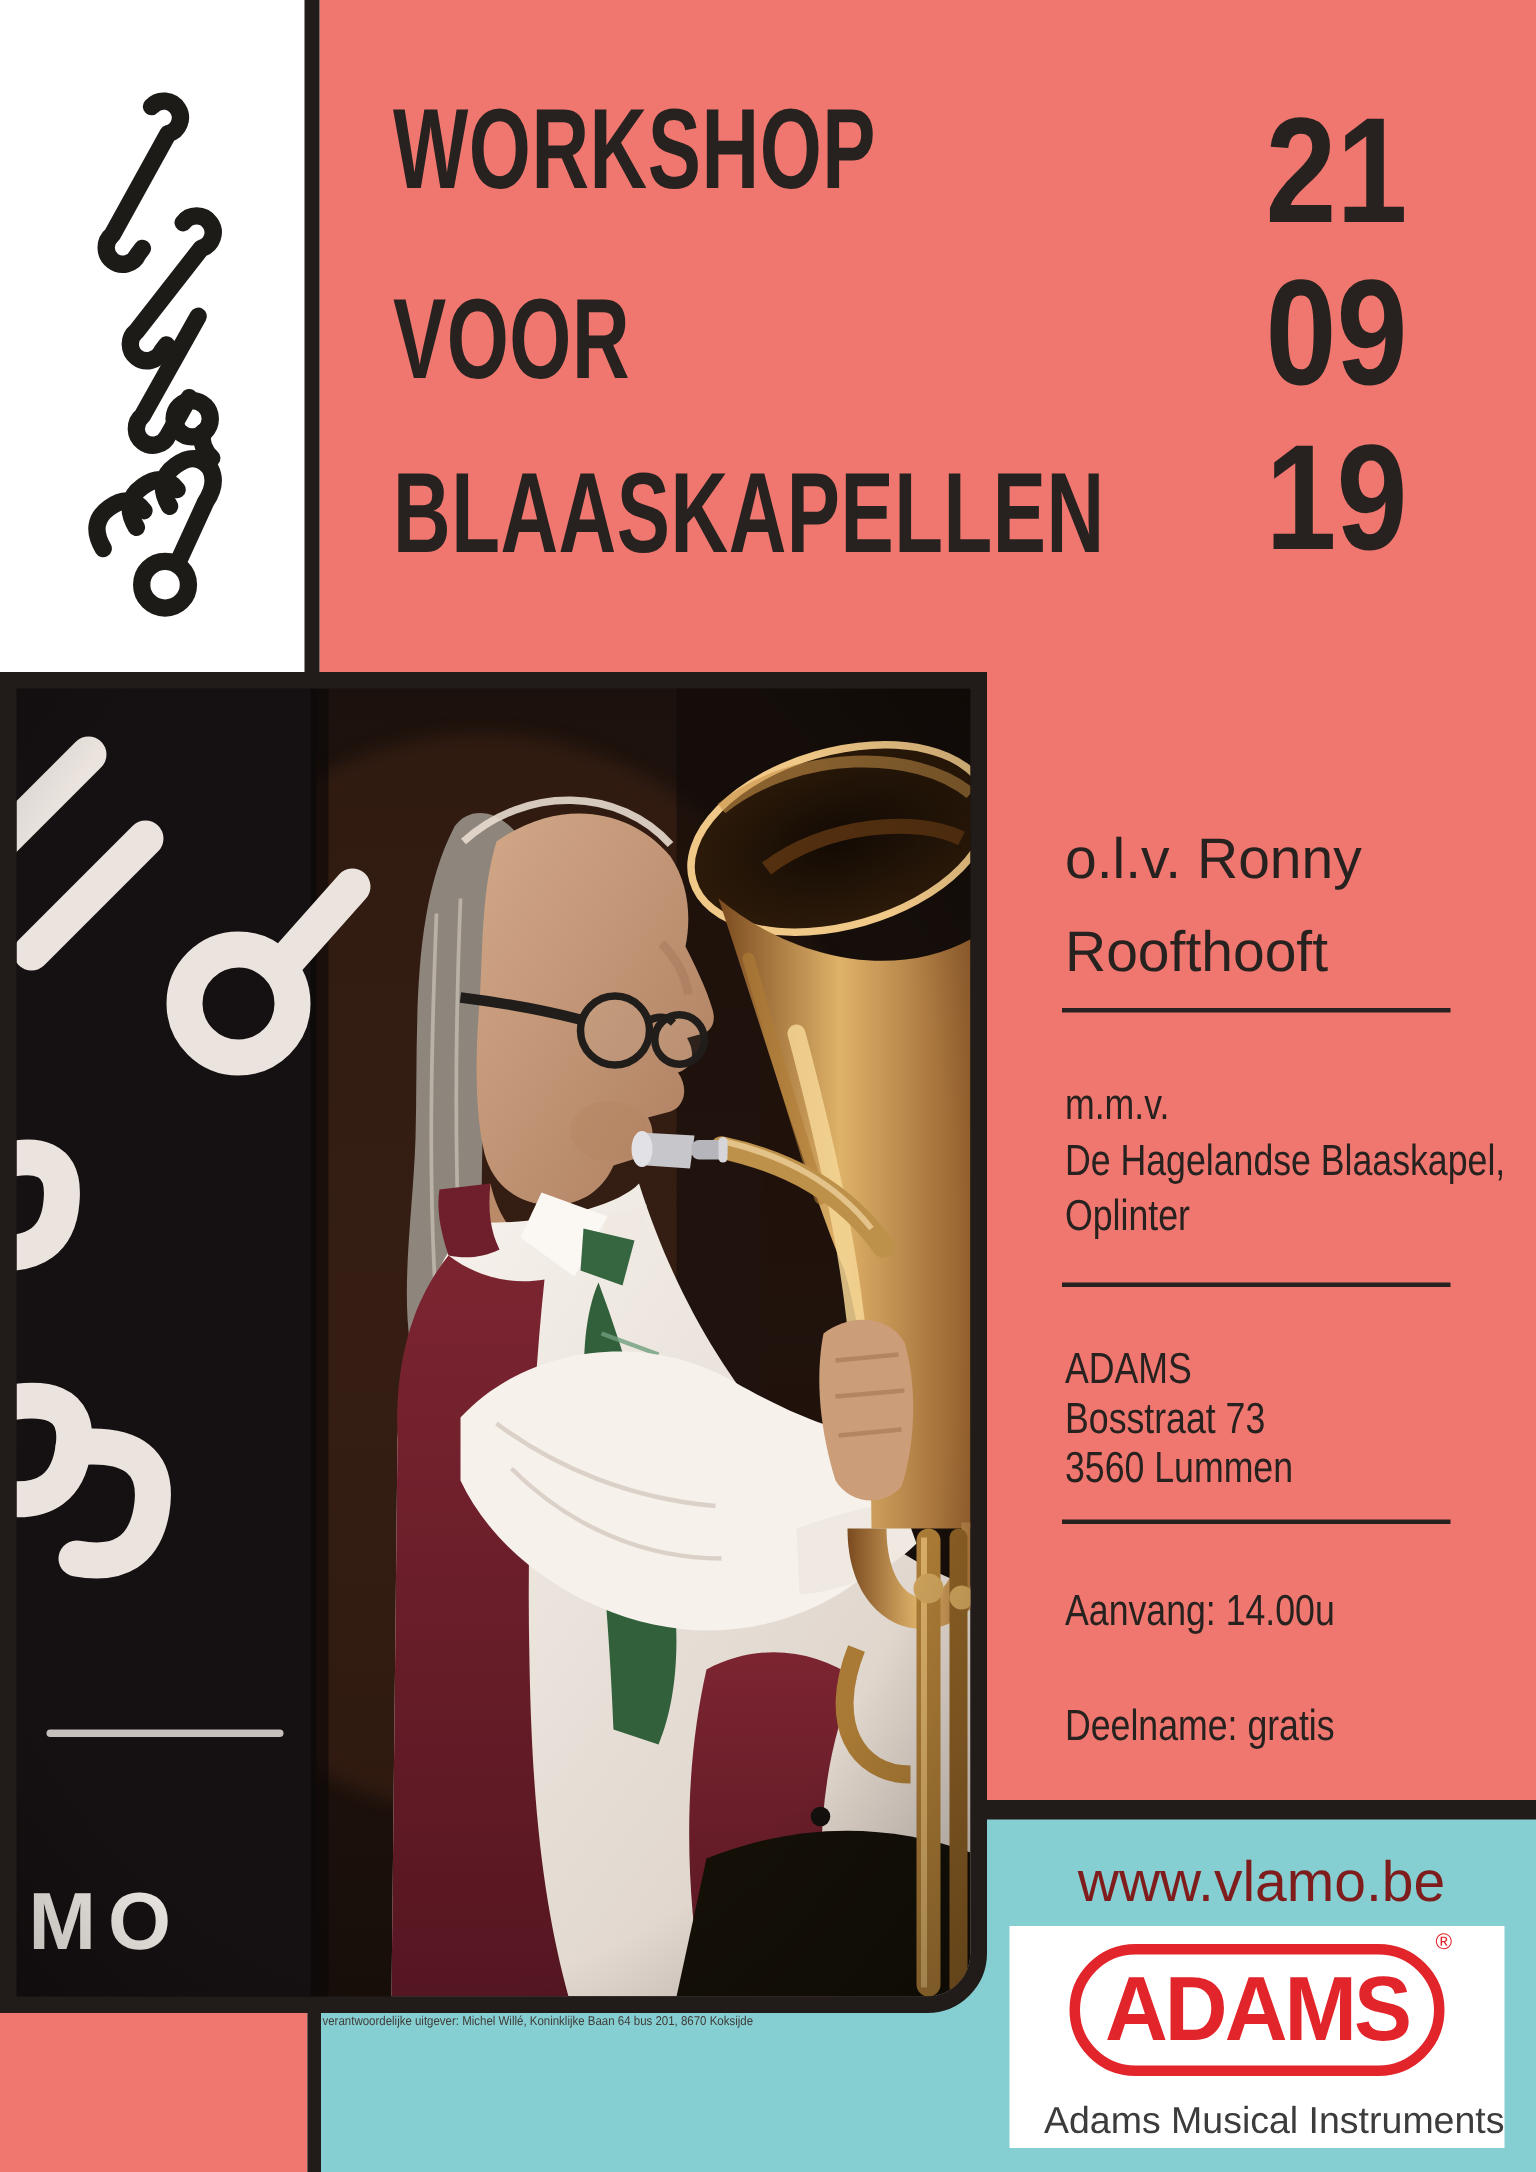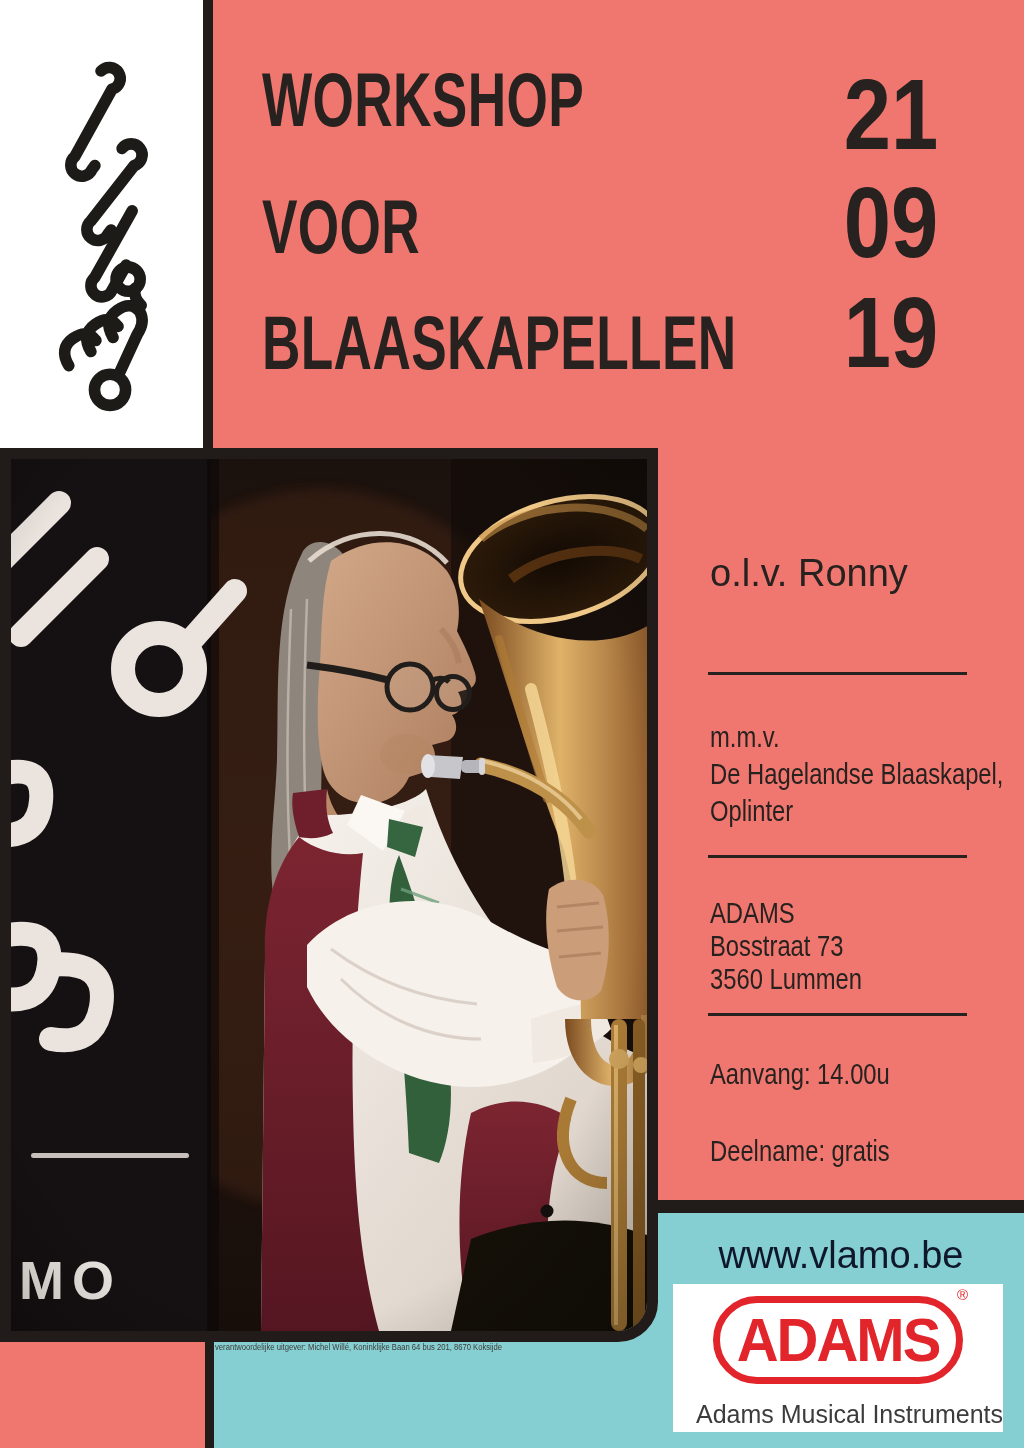--- a/index.html
+++ b/index.html
@@ -32,21 +32,21 @@
   .venue-block{top:897px;line-height:33px;}
   .start-line{top:1060px;} .fee-line{top:1137px;}
   
   .photo-frame{left:0;top:448px;width:658px;height:894px;background:#191210;
     border:11px solid var(--frame,#211b19);border-bottom-right-radius:40px;
     box-sizing:border-box;overflow:hidden;}
   
   .teal-panel{left:205px;top:1200px;width:819px;height:248px;background:var(--teal,#85ced1);
     border-top:13px solid var(--frame,#211b19);box-sizing:border-box;}
   .website{left:658px;top:1236px;width:366px;text-align:center;font-size:38px;
-    line-height:1;color:#0f172a;}
+    line-height:1;color:#7f1d1d;}
   .adams-box{left:673px;top:1284px;width:330px;height:148px;background:#fff;}
   .adams-stadium{position:absolute;left:40px;top:12px;width:250px;height:88px;box-sizing:border-box;
     border:7px solid var(--adams-red,#e2242b);border-radius:60px;
     display:flex;align-items:center;justify-content:center;}
   .adams-wordmark{font-size:58px;font-weight:bold;letter-spacing:-2px;
     color:var(--adams-red,#e2242b);transform:scaleY(1.05);line-height:1;}
   .adams-reg{position:absolute;left:284px;top:2px;font-size:15px;color:var(--adams-red,#e2242b);}
   .adams-tagline{position:absolute;left:0;top:118px;width:330px;text-align:right;
     font-size:25px;line-height:1;color:#3c3c3c;}
   
@@ -226,20 +226,21 @@
               <path d="M 548 498 L 590 494"></path>
           </g>
         </g>
       </g>
 
       <rect x="0" y="0" width="636" height="872" fill="url(#vign)"></rect>
     </svg>
   </div>
 
   <div class="abs info-h ih1">o.l.v. Ronny</div>
+  <div class="abs info-h ih2">Roofthooft</div>
   <div class="abs rule r1"></div>
 
   <div class="abs info-t with-block">
     <div>m.m.v.</div>
     <div>De Hagelandse Blaaskapel,</div>
     <div>Oplinter</div>
   </div>
   <div class="abs rule r2"></div>
 
   <div class="abs info-t venue-block">

